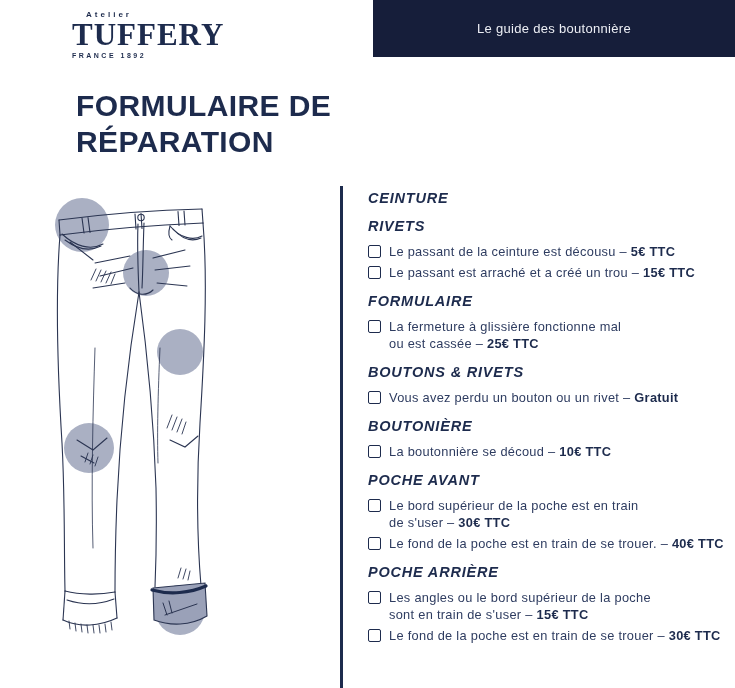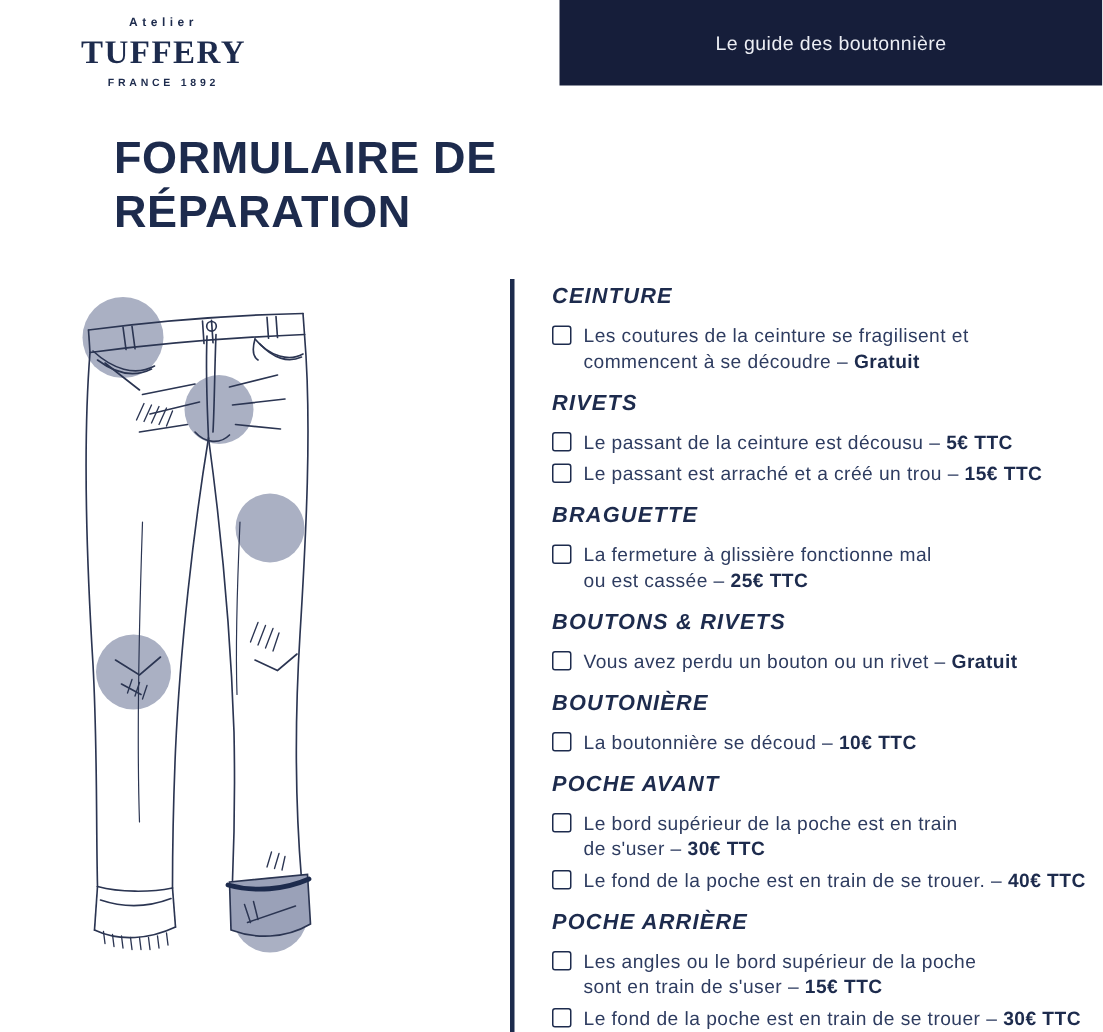--- a/index.html
+++ b/index.html
@@ -11,21 +11,21 @@
     --sketch:#2b3552;
   }
   *{margin:0;padding:0;box-sizing:border-box;}
   html,body{background:#ffffff;}
   body{font-family:"Liberation Sans",sans-serif;color:var(--body);}
   .page{position:relative;width:735px;height:688px;background:#fff;overflow:hidden;}
 
   
   .logo{position:absolute;left:40px;top:10px;width:138px;text-align:center;color:var(--navy);}
   .logo-top{font-size:8px;font-weight:700;letter-spacing:3px;}
-  .logo-name{font-family:"Liberation Serif",serif;font-size:22px;font-weight:700;letter-spacing:1px;line-height:32px;}
+  .logo-name{font-family:"Liberation Serif",serif;font-size:31px;font-weight:700;letter-spacing:1px;line-height:32px;margin-left:32px;}
   .logo-bottom{font-size:7px;font-weight:700;letter-spacing:2.5px;margin-top:1px;}
 
   .banner{position:absolute;left:373px;top:0;width:362px;height:57px;background:var(--banner);
           display:flex;align-items:center;justify-content:center;}
   .banner span{color:var(--banner-text);font-size:13px;letter-spacing:.3px;}
 
   
   .title{position:absolute;left:40px;top:88px;font-size:30px;font-weight:700;
          letter-spacing:.4px;line-height:36px;color:var(--navy);margin-left:36px;}
 
@@ -128,45 +128,39 @@
       <path d="M117,402 C135,407 155,405 171,398" fill="none" stroke="#1d2b4d" stroke-width="3.2" stroke-linecap="round"></path>
       <path d="M128,415 l4,12 M134,413 l3,12 M130,427 L162,416" fill="none" stroke="#2b3552" stroke-width="1" stroke-linecap="round"></path>
     </g>
   </svg>
 
   <div class="divider"></div>
 
   <main class="sections">
   <section class="section">
     <h2 class="section-title">CEINTURE</h2>
-    <div class="section-items">
-  <label class="item">
-    <span class="checkbox"></span>
-    <span class="item-text">Les coutures de la ceinture se fragilisent et<br>commencent à se découdre – <b>Gratuit</b></span>
-  </label>
-</div>
   </section>
 
   <section class="section">
     <h2 class="section-title">RIVETS</h2>
     <div class="section-items">
   <label class="item">
     <span class="checkbox"></span>
     <span class="item-text">Le passant de la ceinture est décousu – <b>5€ TTC</b></span>
   </label>
 
   <label class="item">
     <span class="checkbox"></span>
     <span class="item-text">Le passant est arraché et a créé un trou – <b>15€ TTC</b></span>
   </label>
 </div>
   </section>
 
   <section class="section">
-    <h2 class="section-title">BRAGUETTE</h2>
+    <h2 class="section-title">FORMULAIRE</h2>
     <div class="section-items">
   <label class="item">
     <span class="checkbox"></span>
     <span class="item-text">La fermeture à glissière fonctionne mal<br>ou est cassée – <b>25€ TTC</b></span>
   </label>
 </div>
   </section>
 
   <section class="section">
     <h2 class="section-title">BOUTONS &amp; RIVETS</h2>

